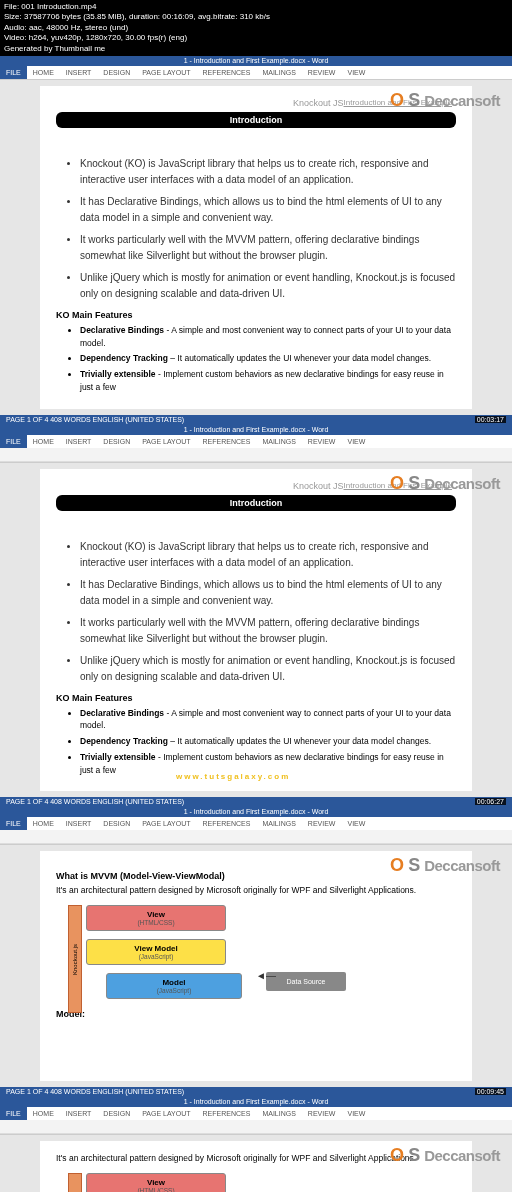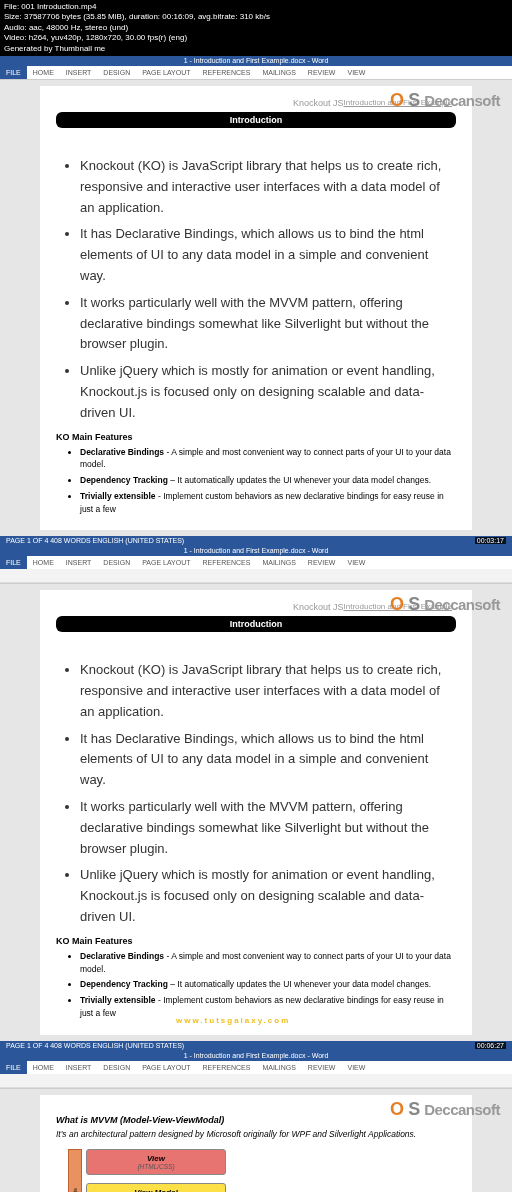--- a/index.html
+++ b/index.html
@@ -13,35 +13,35 @@
 .tab.file { background: #2b579a; color: #fff; }
 .toolbar { background: #f3f3f3; padding: 2px 4px; height: 14px; border-bottom: 1px solid #ddd; }
 .doc-area { background: #e6e6e6; padding: 6px 40px; position: relative; }
 .page { background: #fff; padding: 12px 16px; min-height: 200px; position: relative; }
 .watermark { position: absolute; top: 10px; right: 12px; font-size: 14px; font-weight: bold; color: #aaa; display: flex; align-items: center; gap: 4px; z-index: 10; }
 .watermark .logo-o { color: #e67e22; font-size: 18px; }
 .watermark .logo-s { color: #888; font-size: 18px; }
 .watermark .brand { color: #999; font-size: 15px; letter-spacing: -0.5px; }
 .doc-header { display: flex; justify-content: flex-end; color: #999; font-size: 9px; margin-bottom: 4px; padding: 0 4px; }
 .intro-bar { background: #000; color: #fff; text-align: center; padding: 3px; font-weight: bold; font-size: 9px; margin: 4px 0; border-radius: 6px; }
-.bullet-list { list-style: disc; padding-left: 24px; font-size: 13px; line-height: 1.6; color: #333; margin-top: 28px; }
+.bullet-list { list-style: disc; padding-left: 24px; font-size: 10px; line-height: 1.6; color: #333; margin-top: 28px; }
 .bullet-list li { margin-bottom: 6px; }
 .section-title { font-weight: bold; font-size: 9px; margin: 8px 0 4px; }
 .feature-list { list-style: disc; padding-left: 24px; font-size: 8.5px; line-height: 1.5; }
 .feature-list li { margin-bottom: 3px; }
 .feature-list b { font-weight: bold; }
 .status-bar { background: #2b579a; color: #fff; font-size: 7px; padding: 1px 6px; display: flex; justify-content: space-between; height: 10px; }
 .timestamp { position: absolute; bottom: 2px; right: 6px; color: #fff; font-size: 7px; background: rgba(0,0,0,0.8); padding: 0 2px; z-index: 100; }
 .yellow-overlay { position: absolute; bottom: 26px; left: 176px; color: #f0c020; font-size: 8px; font-weight: bold; letter-spacing: 2px; z-index: 50; }
 .diagram { margin: 10px 0 10px 30px; position: relative; width: 260px; }
 .diag-sidebar { position: absolute; left: -18px; top: 0; width: 14px; height: 108px; background: #e8935f; border: 1px solid #c06030; font-size: 6px; display: flex; align-items: center; justify-content: center; writing-mode: vertical-rl; transform: rotate(180deg); }
 .diag-box { border: 1px solid #888; text-align: center; padding: 4px; font-size: 8px; border-radius: 3px; margin-bottom: 8px; width: 140px; position: relative; }
 .diag-view { background: #e77471; }
 .diag-vm { background: #fde047; }
-.diag-model { background: #4da0e0; margin-left: 20px; width: 116px; }
+.diag-model { background: #4da0e0; margin-left: 20px; width: 136px; }
 .diag-data { background: #888; color: #fff; width: 80px; padding: 6px; font-size: 7px; border-radius: 2px; position: absolute; right: 0; bottom: 8px; text-align: center; }
 .diag-sub { font-size: 6.5px; color: #555; }
 .arrow { font-size: 10px; color: #333; position: absolute; }
 .hl-text { color: #999; font-size: 8px; text-decoration: underline; }
 </style>
 </head>
 <body>
 
 <div class="top-info">
   <div>File: 001 Introduction.mp4</div>
@@ -162,21 +162,21 @@
       <div class="tab">VIEW</div>
     </div>
     <div class="toolbar"></div>
   </div>
   <div class="doc-area">
     <div class="watermark">
         <span class="logo-o">O</span>
         <span class="logo-s">S</span>
         <span class="brand">Deccansoft</span>
       </div>
-    <div class="page" style="min-height:230px;font-style:italic;">
+    <div class="page" style="min-height:230px;">
       <div class="section-title">What is MVVM (Model-View-ViewModal)</div>
       <div style="font-size:8.5px;margin-bottom:8px;">It's an architectural pattern designed by Microsoft originally for WPF and Silverlight Applications.</div>
       <div class="diagram">
         <div class="diag-sidebar">Knockout.js</div>
         <div class="diag-box diag-view"><b>View</b><div class="diag-sub">(HTML/CSS)</div></div>
         <div class="diag-box diag-vm"><b>View Model</b><div class="diag-sub">(JavaScript)</div></div>
         <div class="diag-box diag-model"><b>Model</b><div class="diag-sub">(JavaScript)</div></div>
         <div class="diag-data">Data Source</div>
         <span class="arrow" style="left:170px;bottom:18px;">◄—</span>
       </div>

